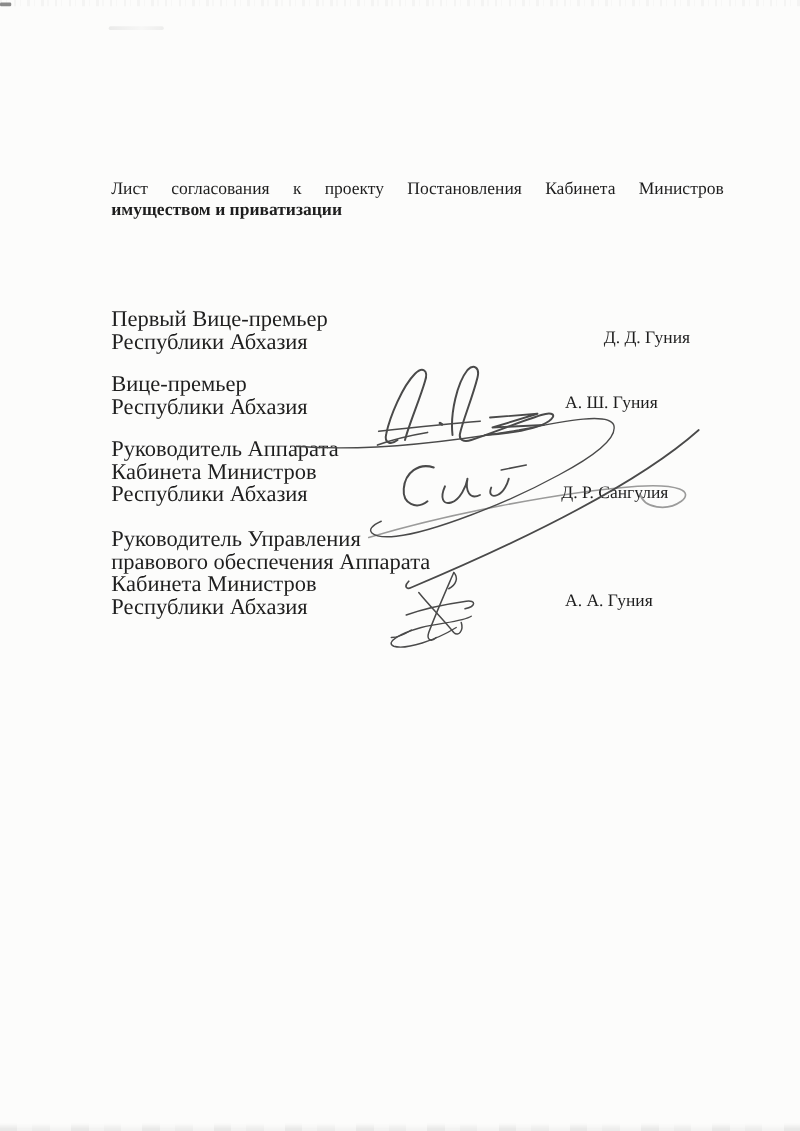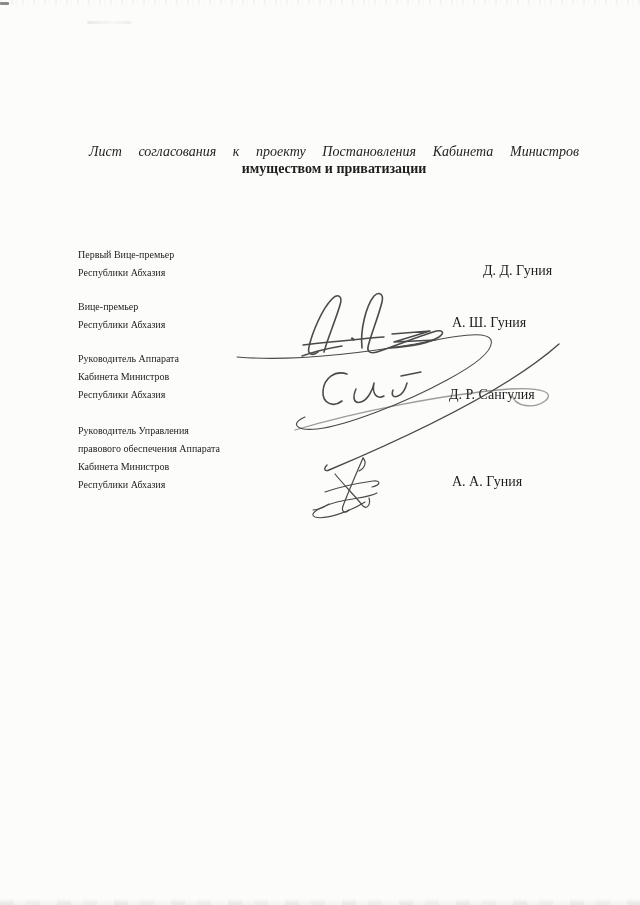--- a/index.html
+++ b/index.html
@@ -45,29 +45,29 @@
     opacity:.55;
     -webkit-mask-image:linear-gradient(to bottom,transparent 0,black 70%);
     mask-image:linear-gradient(to bottom,transparent 0,black 70%);
   }
 
   
   .title{
     position:absolute;left:89px;top:144px;width:490px;
     font-size:14px;line-height:16.6px;
   }
-  .title .tl{display:block;text-align:center;}
-  .title .just{text-align:justify;text-align-last:justify;font-style:italic;}
+  .title .tl{display:block;}
+  .title .just{text-align:justify;text-align-last:justify;}
   .title .reg{font-weight:400;}
   .title .bld{font-weight:700;}
 
   
   .sig-label{
-    position:absolute;left:78px;
-    font-size:10px;line-height:18px;
+    position:absolute;left:89px;
+    font-size:18px;line-height:18px;
     white-space:pre-line;
   }
   .p1{top:246px}.p2{top:298px}.p3{top:350px}.p4{top:422px}
   .sig-name{
     position:absolute;font-size:14px;line-height:17px;white-space:nowrap;
   }
   .n1{left:483px;top:262px}
   .n2{left:452px;top:314px}
   .n3{left:449px;top:386px}
   .n4{left:452px;top:473px}

